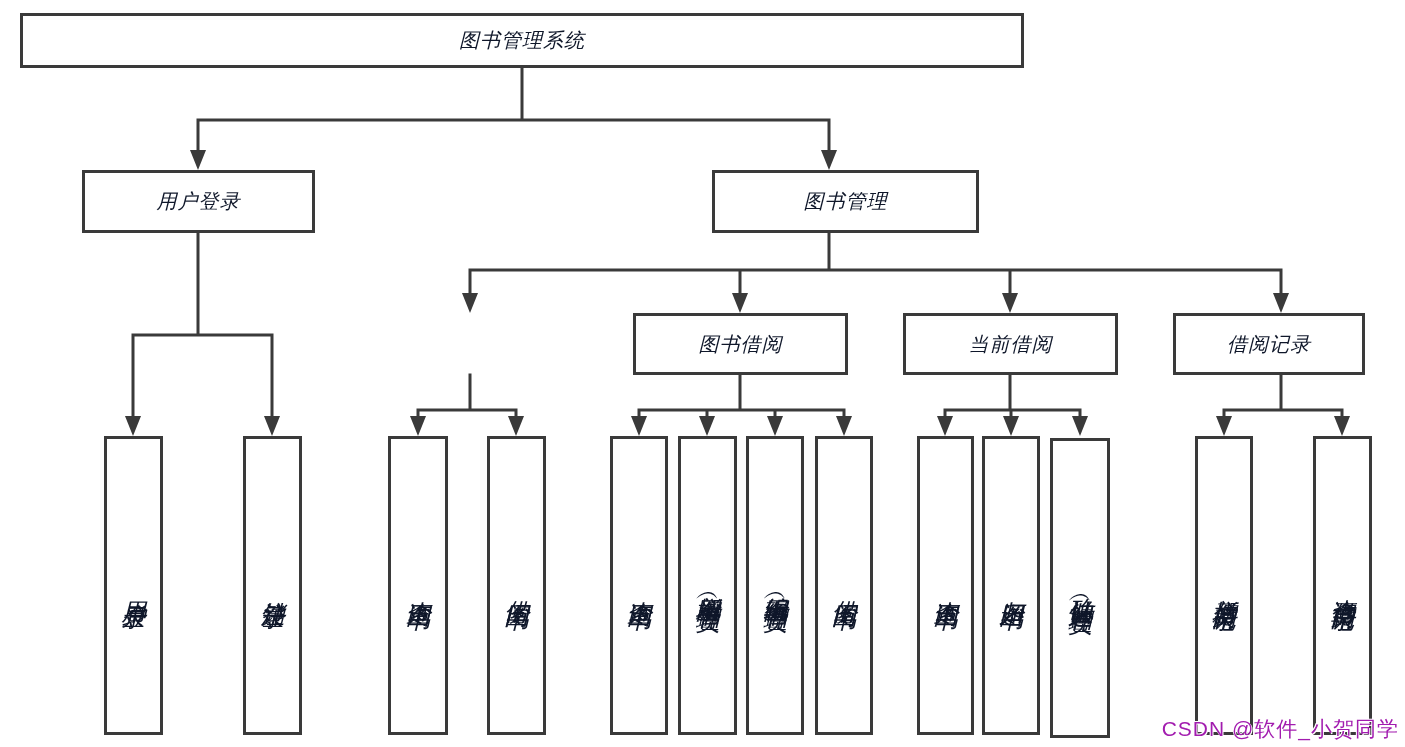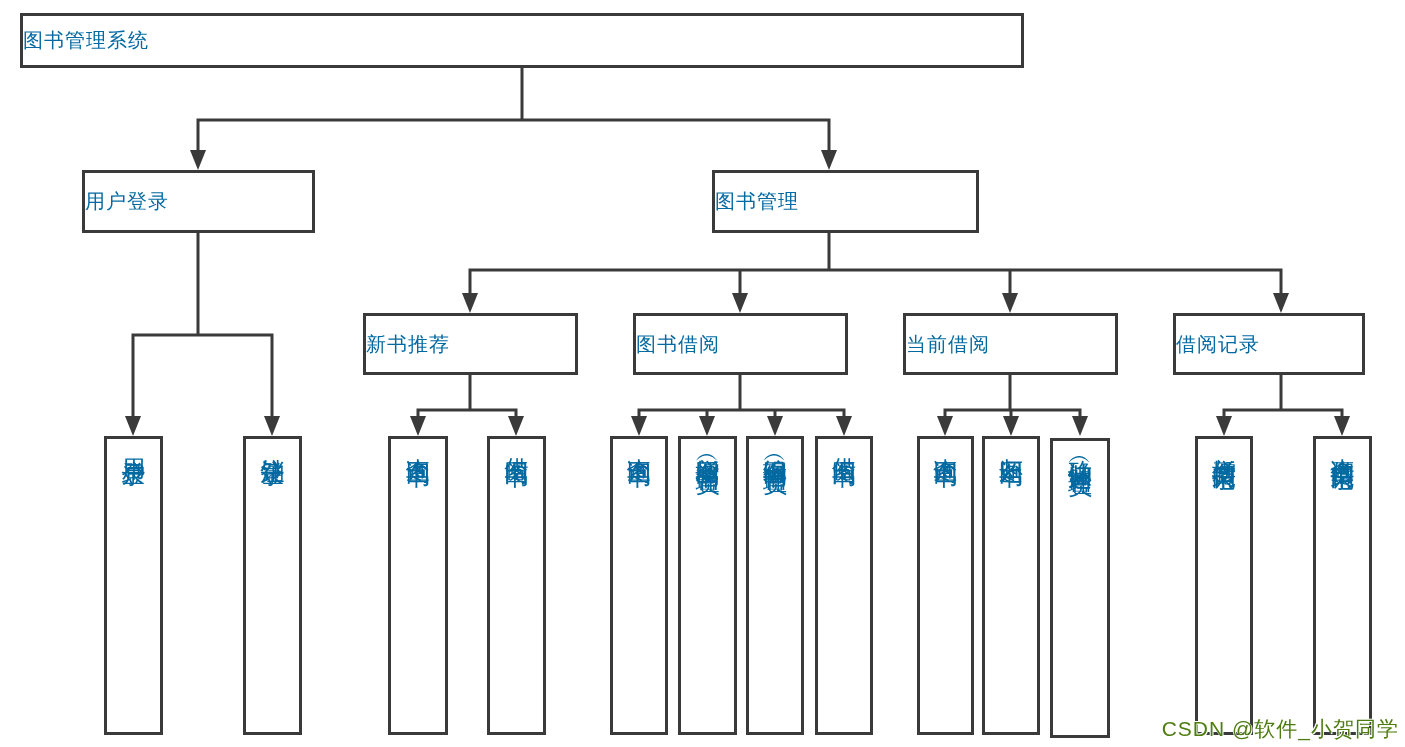--- a/index.html
+++ b/index.html
@@ -9,36 +9,37 @@
     background:#ffffff;
     font-family:"Liberation Sans","DejaVu Sans",sans-serif;
     overflow:hidden;
   }
   .connectors{position:absolute;left:0;top:0;width:1405px;height:747px;}
   .node{
     position:absolute;
     box-sizing:border-box;
     border:3px solid #3a3a3a;
     background:#ffffff;
-    display:flex;align-items:center;
-    color:#0369a1;
+    display:flex;align-items:center;justify-content:center;
+    color:#0f172a;
+    font-style:italic;
   }
   .node.h{font-size:20px;letter-spacing:1px;}
   .node.v{
     writing-mode:vertical-rl;
     font-size:24px;
     letter-spacing:2px;
     line-height:1;
   }
   .root-title{font-size:20px;}
   .watermark{
     position:absolute;
     right:6px;bottom:4px;
     font-size:21px;
-    color:#4d7c0f;
+    color:#a21caf;
     letter-spacing:1px;
     text-shadow:1px 1px 0 #ffffff,-1px -1px 0 #ffffff;
     white-space:nowrap;
   }
 </style>
 </head>
 <body>
 
 <div class="canvas">
 
@@ -79,23 +80,20 @@
     <span>图书管理系统</span>
   </div>
 
   <div class="node h" style="left:82px;top:170px;width:233px;height:63px">
     <span>用户登录</span>
   </div>
   <div class="node h" style="left:712px;top:170px;width:267px;height:63px">
     <span>图书管理</span>
   </div>
 
-  <div class="node h" style="left:363px;top:313px;width:215px;height:62px">
-    <span>新书推荐</span>
-  </div>
   <div class="node h" style="left:903px;top:313px;width:215px;height:62px">
     <span>当前借阅</span>
   </div>
   <div class="node h" style="left:633px;top:313px;width:215px;height:62px">
     <span>图书借阅</span>
   </div>
   <div class="node h" style="left:1173px;top:313px;width:192px;height:62px">
     <span>借阅记录</span>
   </div>
 

